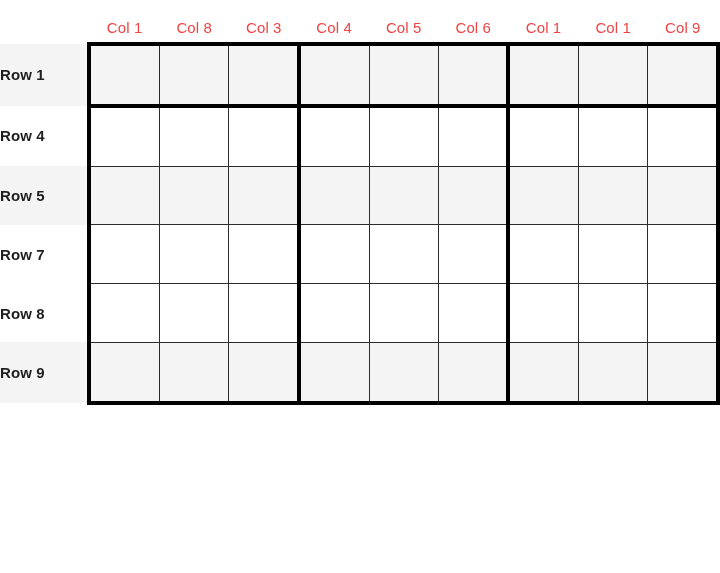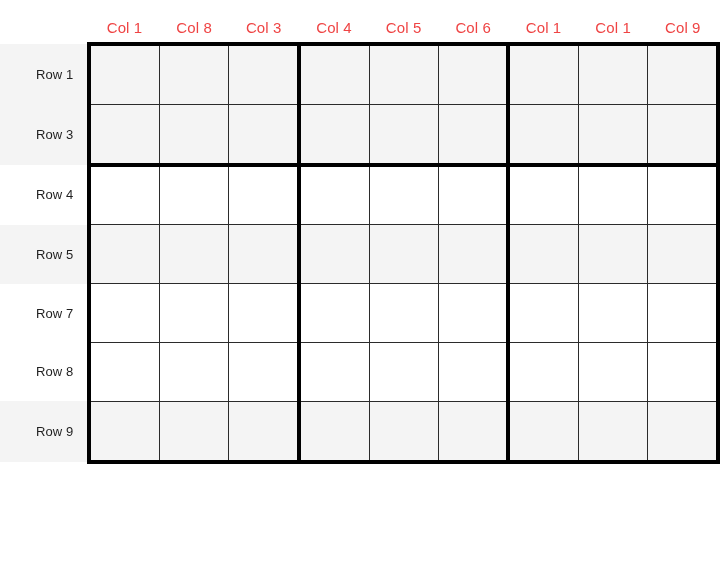--- a/index.html
+++ b/index.html
@@ -55,24 +55,24 @@
     letter-spacing: 0.1px;
   }
 
   
   th.rowhead {
     width: 74px;
     height: 57.8px;
     padding: 0 14px 0 0;
     border: 0;
     background: #ffffff;
-    font-weight: normal;
-    font-size: 13px;
+    font-weight: bold;
+    font-size: 15px;
     color: #1f1f1f;
-    text-align: right;
+    text-align: left;
     vertical-align: middle;
     letter-spacing: 0.1px;
     white-space: nowrap;
   }
 
   
   td.cell {
     width: 68.7px;
     height: 57.8px;
     padding: 0;
@@ -122,32 +122,20 @@
         <td class="cell blk-top"></td>
         <td class="cell blk-left blk-top"></td>
         <td class="cell blk-top"></td>
         <td class="cell blk-top"></td>
         <td class="cell blk-left blk-top"></td>
         <td class="cell blk-top"></td>
         <td class="cell blk-top blk-right"></td>
       </tr>
 
 
-      <tr class="stripe">
-        <th class="rowhead">Row 3</th>
-        <td class="cell blk-left"></td>
-        <td class="cell"></td>
-        <td class="cell"></td>
-        <td class="cell blk-left"></td>
-        <td class="cell"></td>
-        <td class="cell"></td>
-        <td class="cell blk-left"></td>
-        <td class="cell"></td>
-        <td class="cell blk-right"></td>
-      </tr>
 
       <tr>
         <th class="rowhead">Row 4</th>
         <td class="cell blk-left blk-top"></td>
         <td class="cell blk-top"></td>
         <td class="cell blk-top"></td>
         <td class="cell blk-left blk-top"></td>
         <td class="cell blk-top"></td>
         <td class="cell blk-top"></td>
         <td class="cell blk-left blk-top"></td>

